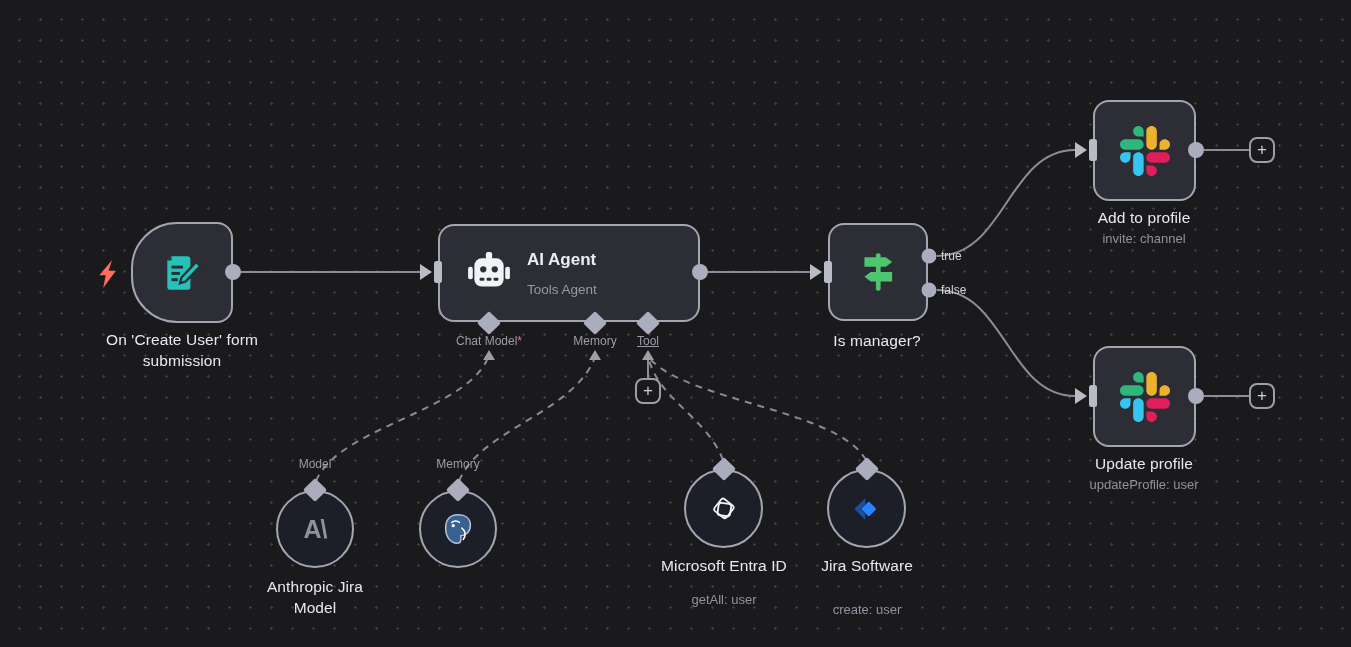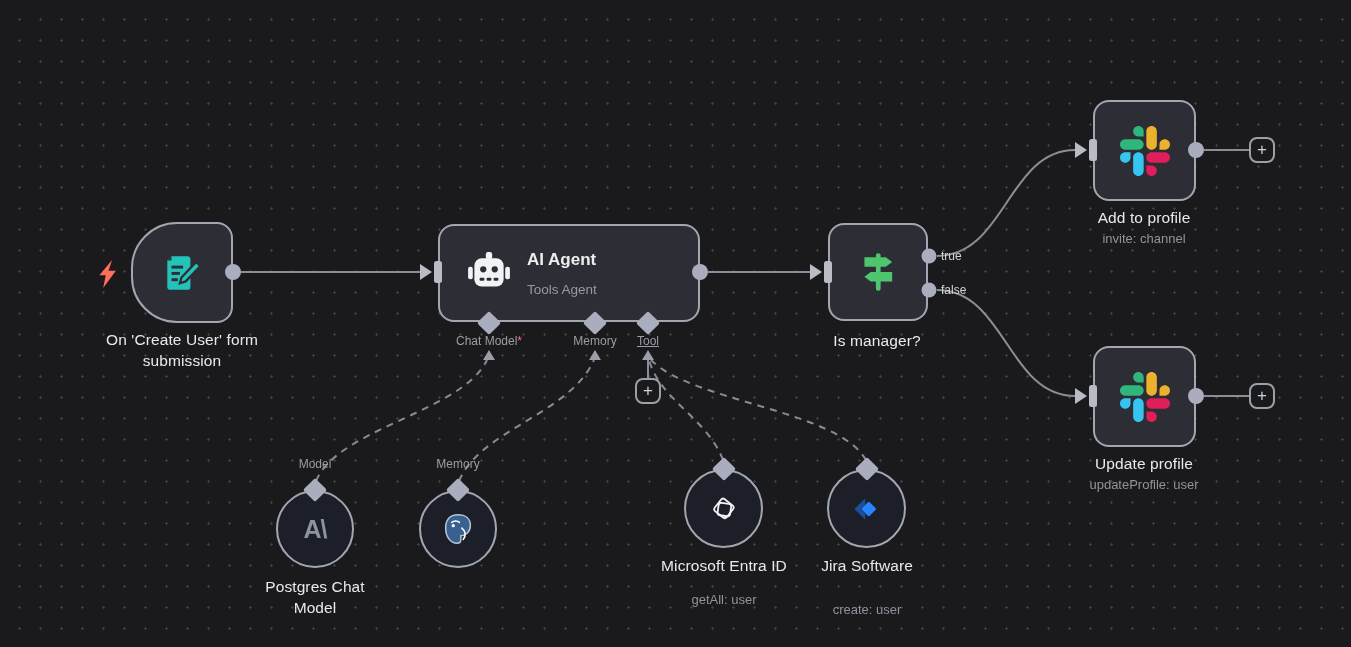--- a/index.html
+++ b/index.html
@@ -187,21 +187,21 @@
 
   <div class="node-label" style="left:92px; top:329px; width:180px;">On 'Create User' form submission</div>
   <div class="node-label" style="left:802px; top:330px; width:150px;">Is manager?</div>
 
   <div class="node-label" style="left:1059px; top:207px; width:170px;">Add to profile</div>
   <div class="node-sub" style="left:1059px; top:231px; width:170px;">invite: channel</div>
 
   <div class="node-label" style="left:1059px; top:453px; width:170px;">Update profile</div>
   <div class="node-sub" style="left:1059px; top:477px; width:170px;">updateProfile: user</div>
 
-  <div class="node-label" style="left:245px; top:576px; width:140px;">Postgres Chat Model</div>
+  <div class="node-label" style="left:245px; top:576px; width:140px;">Anthropic Jira Model</div>
 
   <div class="node-label" style="left:634px; top:555px; width:180px;">Microsoft Entra ID</div>
   <div class="node-sub" style="left:634px; top:580px; width:180px;margin-top:12px;">getAll: user</div>
 
   <div class="node-label" style="left:797px; top:555px; width:140px;">Jira Software</div>
   <div class="node-sub" style="left:797px; top:580px; width:140px;margin-top:22px;">create: user</div>
 
   <div class="port-label" style="left:429px; top:334px; width:120px;">
     <span>Chat Model</span><span class="req">*</span>
   </div>

